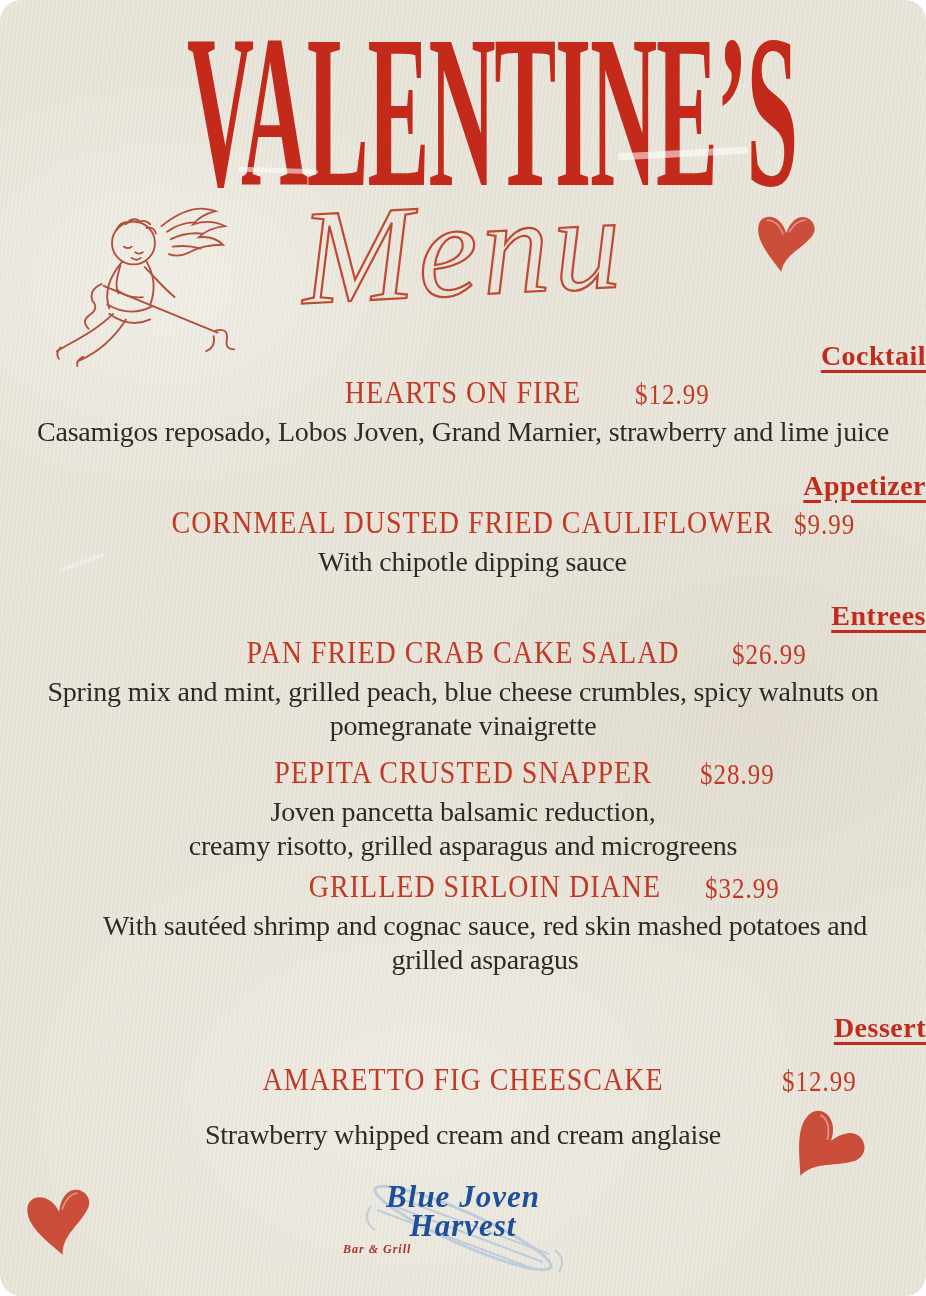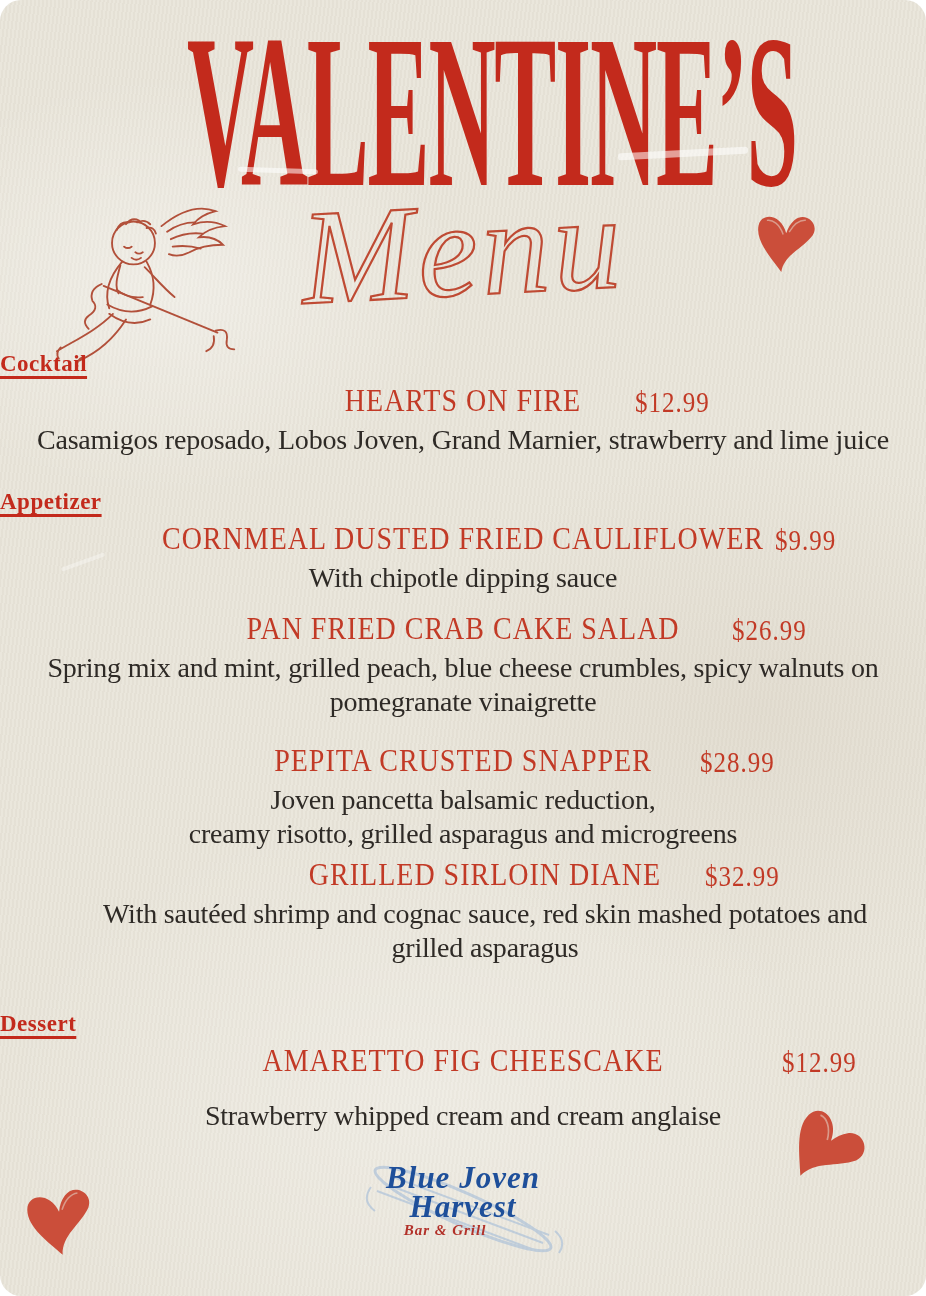--- a/index.html
+++ b/index.html
@@ -41,34 +41,34 @@
   .heart-tr { left:750px; top:206px; width:74px; height:72px; transform: rotate(4deg); }
   .heart-bl { left:22px;  top:1176px; width:80px; height:90px; transform: rotate(-8deg); }
   .heart-br { left:783px; top:1106px; width:86px; height:88px; transform: rotate(38deg); }
   .scuff { position:absolute; background:rgba(255,255,255,0.55); border-radius:3px; }
   .scuff1 { left:618px; top:150px; width:130px; height:7px; transform:rotate(-3deg); }
   .scuff2 { left:238px; top:168px; width:80px; height:5px; transform:rotate(2deg); }
   .scuff3 { left:60px; top:560px; width:46px; height:4px; transform:rotate(-20deg); opacity:.6; }
   
   .menu-body { position:absolute; top:335px; left:0; right:0; display:flex; flex-direction:column; }
   .section { display:flex; flex-direction:column; }
-  .sec-appetizer { margin-top:16px; }
+  .sec-appetizer { margin-top:16px;padding-left:19px; }
   .sec-entrees  { margin-top:16px; }
-  .sec-dessert  { margin-top:30px; }
+  .sec-dessert  { margin-top:30px;gap:15px; }
   .section-heading {
-    margin:12px 0 2px; text-align:left;
-    font-size:23px; line-height:34px; font-weight:700;
+    margin:4px 0 2px; text-align:right;
+    font-size:28px; line-height:34px; font-weight:700;
     color:#c32a1c;
     text-decoration: underline;
     text-decoration-thickness: 3px;
     text-underline-offset: 5px;
     letter-spacing:0.5px;
   }
   .item { display:flex; flex-direction:column;justify-content:flex-end; }
-  .item-snapper { margin-top:24px; }
+  .item-snapper { margin-top:12px; }
   .item-sirloin { margin-top:6px;padding-left:44px; }
   .item-line { position:relative; height:36px; text-align:center; white-space:nowrap; }
   .item-name {
     display:inline-block;
     font-size:28px; line-height:36px; letter-spacing:1px;
     color:#c23a26;
     transform: scaleY(1.15);
   }
   .item-price {
     position:absolute; top:3px;
@@ -81,22 +81,22 @@
     font-size:28px; line-height:34px; letter-spacing:-0.2px;
     color:#2e2a26;
   }
   .desc-first { margin-top:4px; }
   .desc-dessert { margin-top:20px; }
   
   .logo { position:relative; width:240px; margin:30px auto 0; text-align:center; height:96px; }
   .logo-corn { position:absolute; left:4px; top:-6px; width:232px; height:104px; }
   .logo-line { position:relative; font-weight:700; font-style:italic; font-size:31px; line-height:29px;
                color:#1e4f9a; letter-spacing:1px; }
-  .logo-tagline { position:relative; font-style:italic; font-weight:700; font-size:15px; line-height:18px;
-                  color:#b23129; text-align:center; padding-right:36px; letter-spacing:1px; }
+  .logo-tagline { position:relative; font-style:italic; font-weight:700; font-size:12px; line-height:18px;
+                  color:#b23129; text-align:left; padding-right:36px; letter-spacing:1px; }
 </style>
 </head>
 <body>
 
 <div class="page">
 
   <div class="title-wrap">
     <span class="title-text">VALENTINE’S</span>
   </div>
   <div class="subtitle-wrap">
@@ -162,20 +162,21 @@
       <div class="item">
         <div class="item-line">
           <span class="item-name">CORNMEAL DUSTED FRIED CAULIFLOWER</span>
           <span class="item-price" style="left:775px">$9.99</span>
         </div>
         <p class="desc-line desc-first">With chipotle dipping sauce</p>
       </div>
     </section>
 
     <section class="section sec-entrees">
+      <h2 class="section-heading">Entrees</h2>
 
       <div class="item">
         <div class="item-line">
           <span class="item-name">PAN FRIED CRAB CAKE SALAD</span>
           <span class="item-price" style="left:732px">$26.99</span>
         </div>
         <p class="desc-line desc-first">Spring mix and mint, grilled peach, blue cheese crumbles, spicy walnuts on</p>
         <p class="desc-line">pomegranate vinaigrette</p>
       </div>
 

